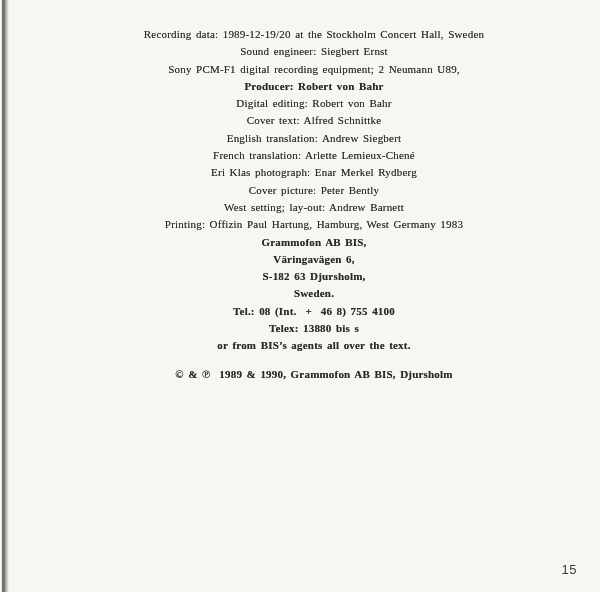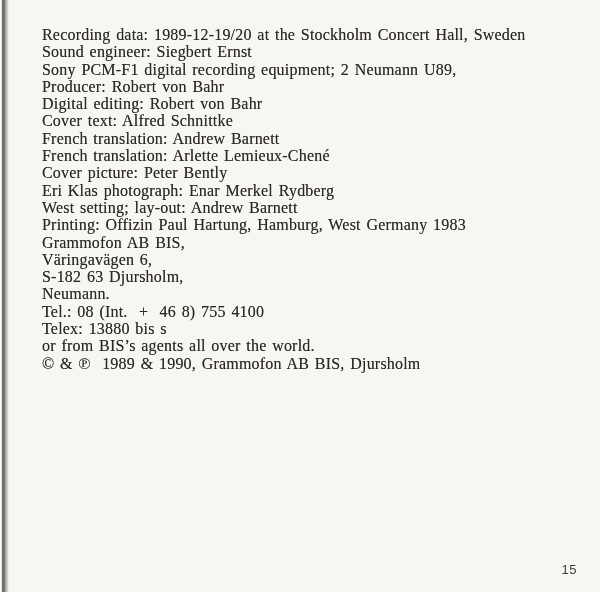--- a/index.html
+++ b/index.html
@@ -32,34 +32,36 @@
       rgba(247, 246, 242, 0) 100%
     );
   }
   .content {
     position: absolute;
     left: 42px;
     top: 26px;
     right: 14px;
   }
   .line {
-    font-size: 16px;
+    font-size: 11px;
     line-height: 17.3px;
     letter-spacing: 0.2px;
     word-spacing: 1.5px;
     white-space: pre;
     text-shadow: 0 0 0.5px rgba(43, 41, 35, 0.55);
+    text-align: center;
   }
   .indent {
     padding-left: 14px;
   }
   .bold {
-    font-weight: normal;
+    font-weight: bold;
   }
   .copyright-line {
+    margin-top: 11px;
   }
   .page-number {
     position: absolute;
     right: 23px;
     bottom: 15px;
     font-family: "Liberation Sans", "DejaVu Sans", sans-serif;
     font-size: 13px;
     letter-spacing: 0.5px;
     color: #3b3b3b;
   }
@@ -70,31 +72,31 @@
 <div class="scan">
   <div class="spine-shadow"></div>
 
   <div class="content">
     <div class="line">Recording data: 1989-12-19/20 at the Stockholm Concert Hall, Sweden</div>
     <div class="line">Sound engineer: Siegbert Ernst</div>
     <div class="line">Sony PCM-F1 digital recording equipment; 2 Neumann U89,</div>
     <div class="line bold">Producer: Robert von Bahr</div>
     <div class="line">Digital editing: Robert von Bahr</div>
     <div class="line">Cover text: Alfred Schnittke</div>
-    <div class="line">French translation: Andrew Barnett</div>
+    <div class="line">English translation: Andrew Siegbert</div>
     <div class="line">French translation: Arlette Lemieux-Chené</div>
+    <div class="line">Eri Klas photograph: Enar Merkel Rydberg</div>
     <div class="line">Cover picture: Peter Bently</div>
-    <div class="line">Eri Klas photograph: Enar Merkel Rydberg</div>
     <div class="line">West setting; lay-out: Andrew Barnett</div>
     <div class="line">Printing: Offizin Paul Hartung, Hamburg, West Germany 1983</div>
     <div class="line bold">Grammofon AB BIS,</div>
     <div class="line bold">Väringavägen 6,</div>
     <div class="line bold">S-182 63 Djursholm,</div>
-    <div class="line bold">Neumann.</div>
+    <div class="line bold">Sweden.</div>
     <div class="line bold">Tel.: 08 (Int.  +  46 8) 755 4100</div>
     <div class="line bold">Telex: 13880 bis s</div>
-    <div class="line bold">or from BIS’s agents all over the world.</div>
+    <div class="line bold">or from BIS’s agents all over the text.</div>
 
     <div class="line bold copyright-line">© &amp; ℗  1989 &amp; 1990, Grammofon AB BIS, Djursholm</div>
   </div>
 
   <div class="page-number">15</div>
 </div>
 
 </body></html>

